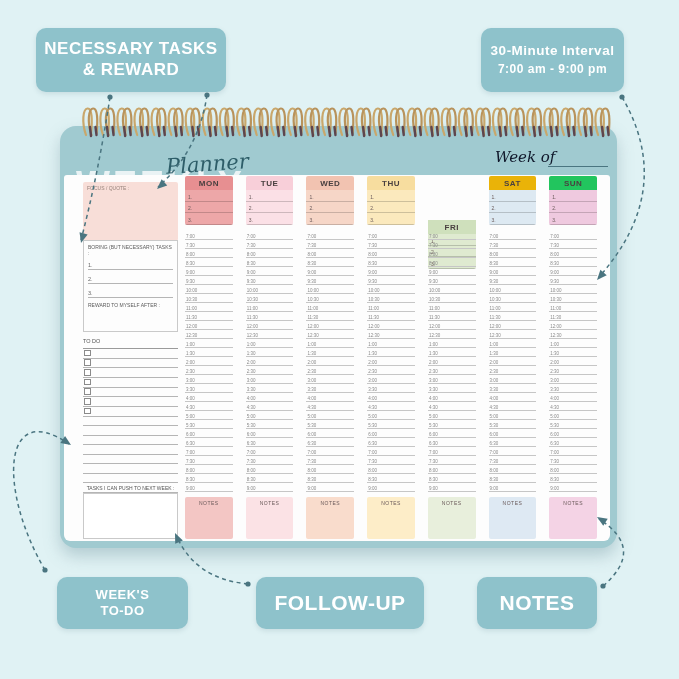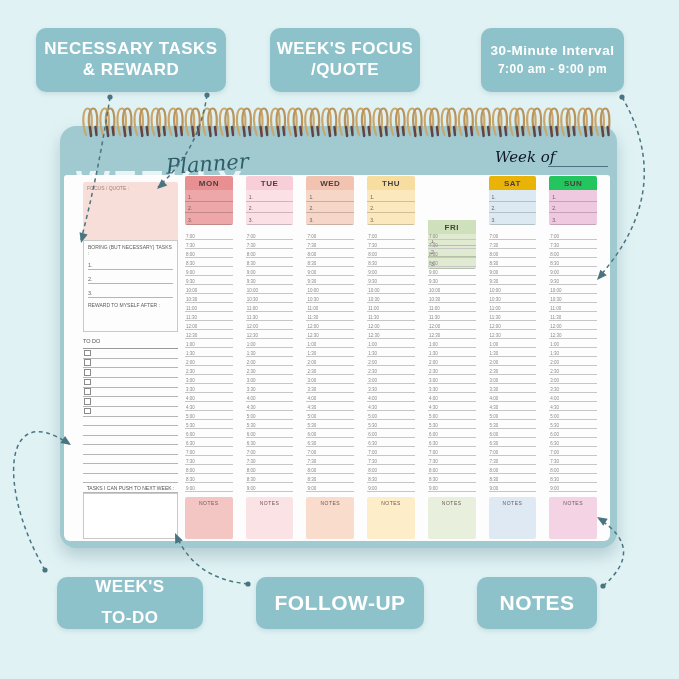--- a/index.html
+++ b/index.html
@@ -9,21 +9,21 @@
   
   .callout{position:absolute;border-radius:10px;color:#fff;display:flex;flex-direction:column;
            align-items:center;justify-content:center;text-align:center;font-weight:bold;
            letter-spacing:.5px;box-shadow:0 2px 5px rgba(90,130,140,.18);}
   .callout .l1,.callout .l2{line-height:1.22;}
   #co-necessary{left:36px;top:28px;width:190px;height:64px;font-size:17px;justify-content:center;}
   #co-focus{left:270px;top:28px;width:150px;height:64px;font-size:17px;}
   #co-interval{left:481px;top:28px;width:143px;height:64px;}
   #co-interval .l1{font-size:13.5px;}
   #co-interval .l2{font-size:12px;margin-top:2px;}
-  #co-todo{left:57px;top:577px;width:146px;height:52px;font-size:17px;justify-content:space-between;}
+  #co-todo{left:57px;top:577px;width:131px;height:52px;font-size:13px;}
   #co-follow{left:256px;top:577px;width:168px;height:52px;font-size:21px;}
   #co-notes{left:477px;top:577px;width:120px;height:52px;font-size:21px;}
 
   
   .cover{position:absolute;left:60px;top:126px;width:557px;height:422px;background:#a0cad0;
          border-radius:16px;box-shadow:0 8px 16px rgba(96,136,146,.35);}
   .paper{position:absolute;left:4px;top:49px;width:546px;height:366px;background:#fdfdfd;
          border-radius:3px 3px 6px 6px;}
   .weekly-title{position:absolute;left:16px;top:6px;font-size:36px;font-weight:bold;
                 letter-spacing:3px;color:rgba(255,255,255,.78);margin-top:32px;}
@@ -1094,24 +1094,20 @@
       <polygon points="0,0 -10,4.2 -10,-4.2" fill="#4a7580" transform="translate(175,533) rotate(246)"></polygon>
       <path d="M603,586 Q646,549 599,519" fill="none" stroke="#4a7580" stroke-width="1.5" stroke-dasharray="4 3.5"></path>
       <circle cx="603" cy="586" r="2.6" fill="#4a7580"></circle>
       <polygon points="0,0 -10,4.2 -10,-4.2" fill="#4a7580" transform="translate(597,517) rotate(212)"></polygon>
     </svg>
 
   <div class="callout" id="co-necessary" style="background: rgb(142, 194, 203);">
     <span class="l1">NECESSARY TASKS</span>
     <span class="l2">&amp; REWARD</span>
   </div>
-  <div class="callout" id="co-focus" style="background: rgb(142, 194, 203);">
-    <span class="l1">WEEK'S FOCUS</span>
-    <span class="l2">/QUOTE</span>
-  </div>
   <div class="callout" id="co-interval" style="background: rgb(142, 194, 203);">
     <span class="l1">30-Minute Interval</span>
     <span class="l2">7:00 am - 9:00 pm</span>
   </div>
   <div class="callout" id="co-todo" style="background: rgb(142, 194, 203);">
     <span class="l1">WEEK'S</span>
     <span class="l2">TO-DO</span>
   </div>
   <div class="callout" id="co-follow" style="background: rgb(142, 194, 203);">
     <span class="l1">FOLLOW-UP</span>

